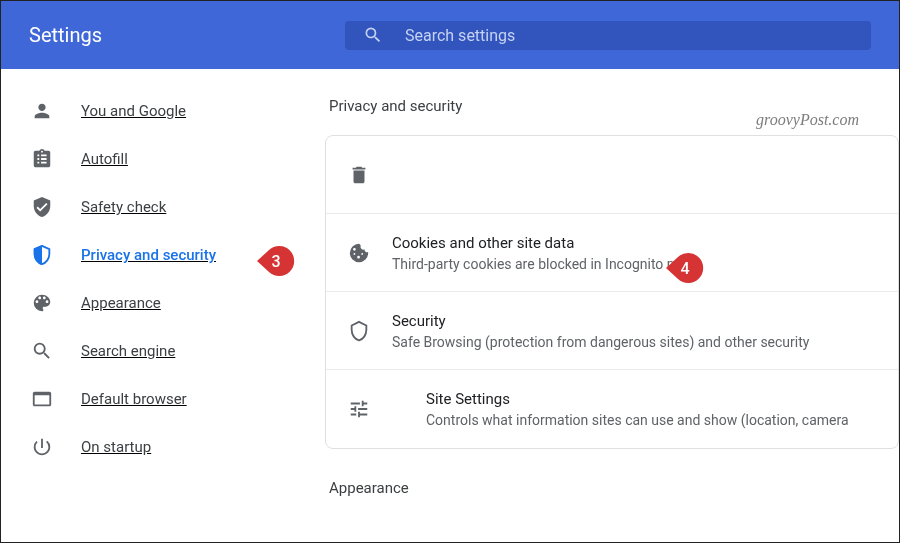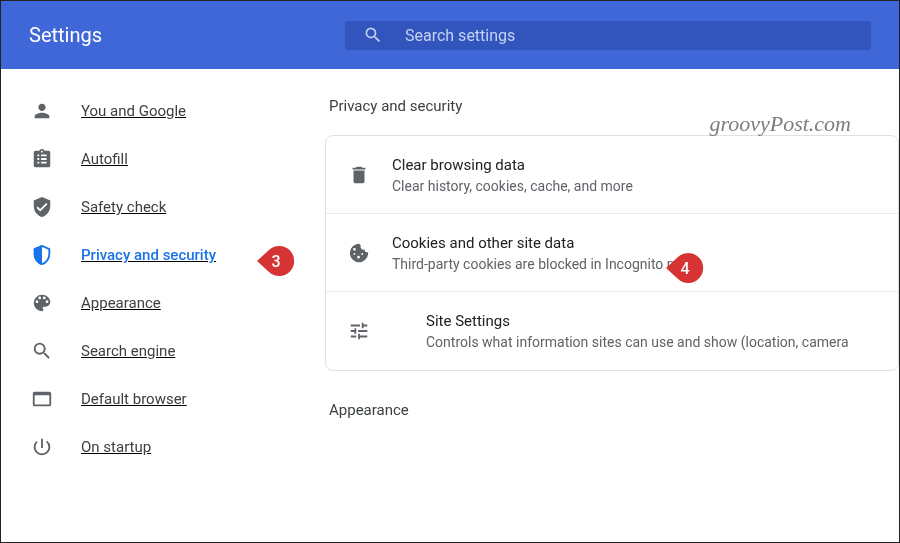--- a/index.html
+++ b/index.html
@@ -21,21 +21,21 @@
     .content { flex: 1; padding: 28px 0 0 0; background: #fff; overflow: hidden; }
     .section-title { font-size: 15px; color: #3c4043; margin-bottom: 20px; padding-left: 10px; }
     .card { margin-left: 6px; border: 1px solid #e0e0e0; border-radius: 8px; overflow: hidden; }
     .row { display: flex; align-items: center; padding: 18px 22px; border-bottom: 1px solid #e8eaed; cursor: pointer; min-height: 78px; }
     .row:last-child { border-bottom: none; gap: 34px; }
     .row-icon { width: 22px; height: 22px; color: #5f6368; margin-right: 22px; flex-shrink: 0; }
     .row-body { display: flex; flex-direction: column; }
     .row-title { font-size: 15px; color: #202124; margin-bottom: 4px; }
     .row-sub { font-size: 14px; color: #5f6368; white-space: nowrap; }
     .section2-title { font-size: 15px; color: #3c4043; margin-top: 30px; padding-left: 10px; }
-    .watermark { position: absolute; top: 110px; right: 48px; font-family: Georgia, serif; font-size: 22px; color: #7d7d7d; font-style: italic; pointer-events: none; }
+    .watermark { position: absolute; top: 110px; right: 40px; font-family: Georgia, serif; font-size: 16px; color: #7d7d7d; font-style: italic; pointer-events: none; }
     .callout { position: absolute; width: 44px; height: 34px; display: flex; align-items: center; justify-content: center; pointer-events: none; }
     .callout svg { position: absolute; top: 0; left: 0; }
     .callout-num { position: relative; color: #fff; font-size: 16px; font-weight: 500; z-index: 2; margin-right: 6px; }
     .callout1 { top: 243px; left: 256px; }
     .callout2 { top: 250px; left: 665px; }
   </style>
 </head>
 <body>
 
 <div class="header">
@@ -128,36 +128,41 @@
 
   <div class="content">
     <div class="section-title">Privacy and security</div>
 
     <div class="card">
 
       <div class="row">
         <span class="row-icon"><svg width="22" height="22" viewBox="0 0 24 24" fill="currentColor">
               <path d="M6 19c0 1.1.9 2 2 2h8c1.1 0 2-.9 2-2V7H6v12zM19 4h-3.5l-1-1h-5l-1 1H5v2h14V4z"></path>
             </svg></span>
-        <div class="row-body">
-          <span class="row-title">Clear browsing data</span>
-          <span class="row-sub">Clear history, cookies, cache, and more</span>
-        </div>
       </div>
 
       <div class="row">
         <span class="row-icon"><svg width="22" height="22" viewBox="0 0 24 24" fill="currentColor">
               <path d="M12 2a10 10 0 000 20 10 10 0 0010-10c0-.34-.02-.67-.05-1a3 3 0 01-3.95-3A3 3 0 0114 4.05 10 10 0 0012 2zM8.5 8A1.5 1.5 0 117 6.5 1.5 1.5 0 018.5 8zM7 14a1 1 0 111-1 1 1 0 01-1 1zm4.5 4A1.5 1.5 0 1113 16.5 1.5 1.5 0 0111.5 18zm4-4a1 1 0 111-1 1 1 0 01-1 1z"></path>
             </svg></span>
         <div class="row-body">
           <span class="row-title">Cookies and other site data</span>
           <span class="row-sub">Third-party cookies are blocked in Incognito mode</span>
         </div>
       </div>
 
+      <div class="row">
+        <span class="row-icon"><svg width="22" height="22" viewBox="0 0 24 24" fill="none" stroke="currentColor" stroke-width="2">
+              <path d="M12 2l8 4v5c0 5.25-3.4 10.07-8 11.3C7.4 21.07 4 16.25 4 11V6l8-4z"></path>
+            </svg></span>
+        <div class="row-body">
+          <span class="row-title">Security</span>
+          <span class="row-sub">Safe Browsing (protection from dangerous sites) and other security</span>
+        </div>
+      </div>
 
       <div class="row">
         <span class="row-icon"><svg width="22" height="22" viewBox="0 0 24 24" fill="currentColor">
               <path d="M3 17v2h6v-2H3zm0-12v2h10V5H3zm10 16v-2h8v-2h-8v-2h-2v6h2zM7 9v2H3v2h4v2h2V9H7zm14 4v-2H11v2h10zm-6-4h2V7h4V5h-4V3h-2v6z"></path>
             </svg></span>
         <div class="row-body">
           <span class="row-title">Site Settings</span>
           <span class="row-sub">Controls what information sites can use and show (location, camera</span>
         </div>
       </div>

